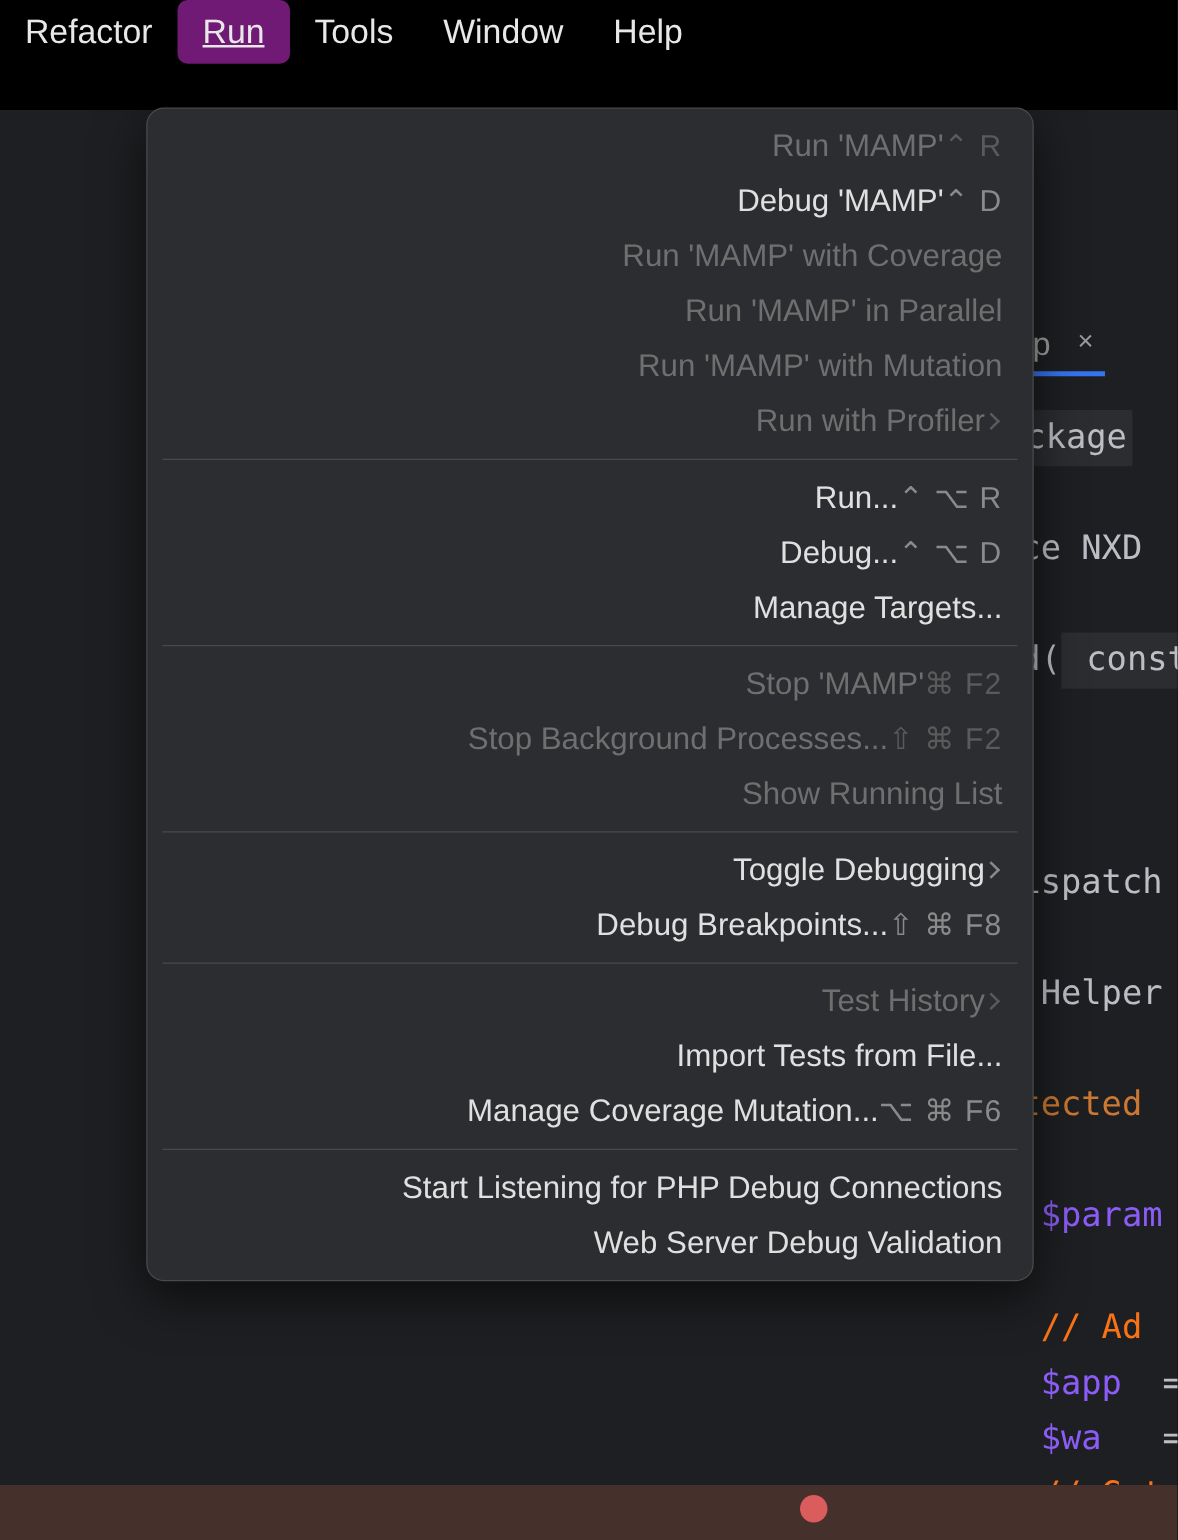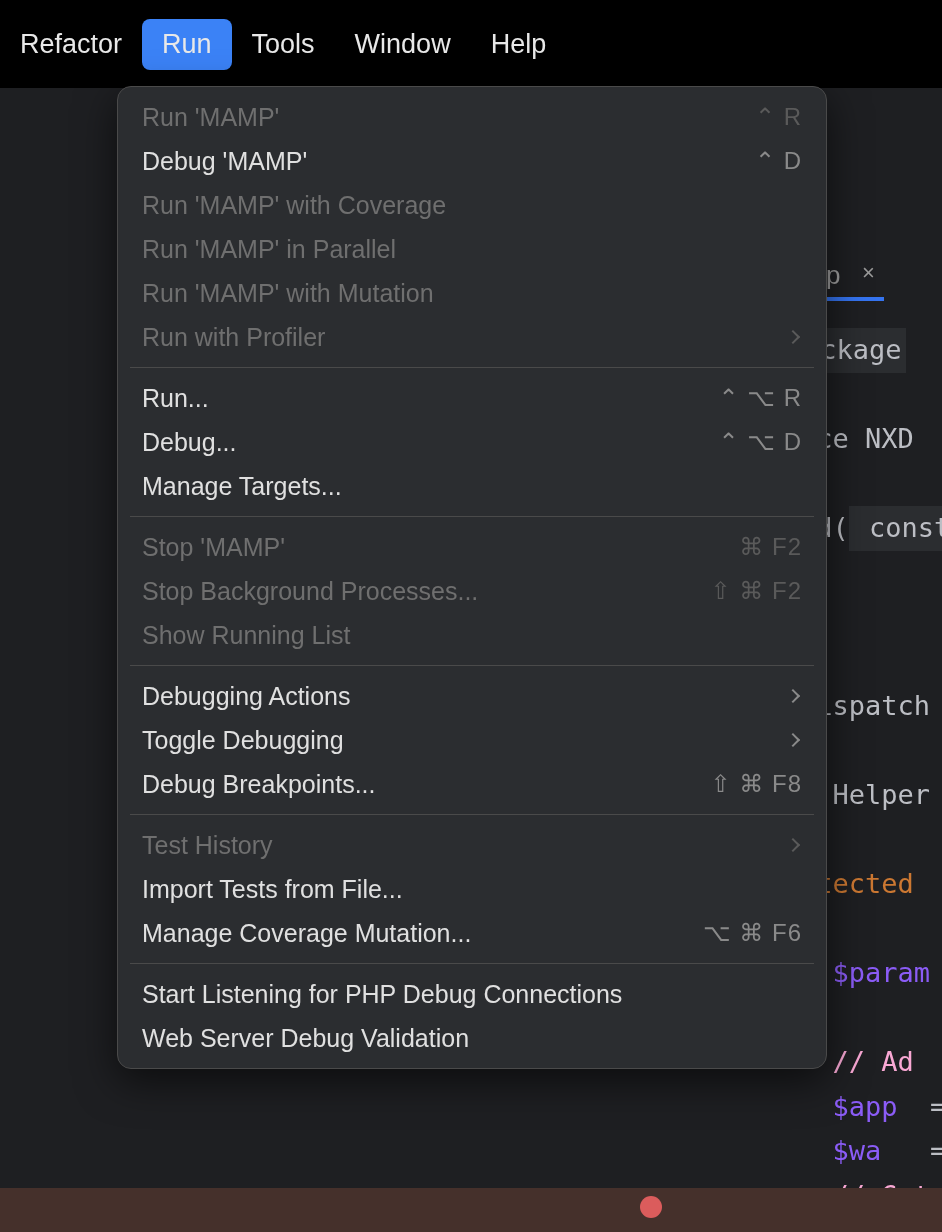--- a/index.html
+++ b/index.html
@@ -11,35 +11,36 @@
       overflow: hidden;
       position: relative;
       color: #d4d4d4;
     }
     
     .menubar {
       position: absolute;
       top: 0; left: 0; right: 0;
       height: 88px;
       display: flex;
-      align-items: center;
+      align-items: flex-start;
       gap: 0;
       padding-left: 0;
       background: #000000;
       z-index: 1;
     }
     .menubar-item {
       color: #e8e8e8;
       font-size: 27px;
       padding: 10px 20px;
       border-radius: 8px;
       cursor: default;
     }
     .menubar-item.active {
-      background: #3b82f6;
+      background: #701a75;
+      text-decoration: underline;
     }
     
     .editor-bg {
       position: absolute;
       top: 86px;
       left: 0;
       right: 0;
       bottom: 0;
       background: #1e1f22;
     }
@@ -61,38 +62,38 @@
       font-family: 'Menlo', 'Consolas', monospace;
       font-size: 27px;
       line-height: 44.5px;
       white-space: pre;
       color: #bcbec4;
     }
     .code-line { height:44.5px; }
     .hl-bg { background:#2b2d30; display:inline-block; padding:0 4px;}
     .kw-orange { color:#cc7832;}
     .kw-purple { color:#8b5cf6;}
-    .cmnt { color:#f9a8d4;}
+    .cmnt { color:#f97316;}
     
     .dropdown {
       position: absolute;
       top: 86px;
       left: 117px;
       width: 710px;
       background: #2b2d30;
       border: 1px solid #4a4a4a;
       border-radius: 14px;
       box-shadow: 0 12px 40px rgba(0,0,0,0.6);
       z-index: 50;
       padding: 8px 0;
     }
     .menu-item {
       display: flex;
       align-items: center;
-      justify-content: space-between;
+      justify-content: flex-end;
       padding: 0 24px;
       height: 44px;
       font-size: 25px;
       color: #e0e0e0;
       cursor: default;
     }
     .menu-item.disabled { color: #6f6f6f; }
     .menu-item.highlight {
       outline: 3px solid #2056d3;
       outline-offset: -3px;
@@ -201,26 +202,20 @@
     </div>
     <div class="menu-item disabled">
       <span>Stop Background Processes...</span>
       <span class="shortcut">⇧ ⌘ F2</span>
     </div>
     <div class="menu-item disabled">
       <span>Show Running List</span>
     </div>
     <div class="menu-sep"></div>
     <div class="menu-item">
-      <span>Debugging Actions</span>
-      <span class="shortcut">
-        <span class="chevron"></span>
-      </span>
-    </div>
-    <div class="menu-item">
       <span>Toggle Debugging</span>
       <span class="shortcut">
         <span class="chevron"></span>
       </span>
     </div>
     <div class="menu-item">
       <span>Debug Breakpoints...</span>
       <span class="shortcut">⇧ ⌘ F8</span>
     </div>
     <div class="menu-sep"></div>

